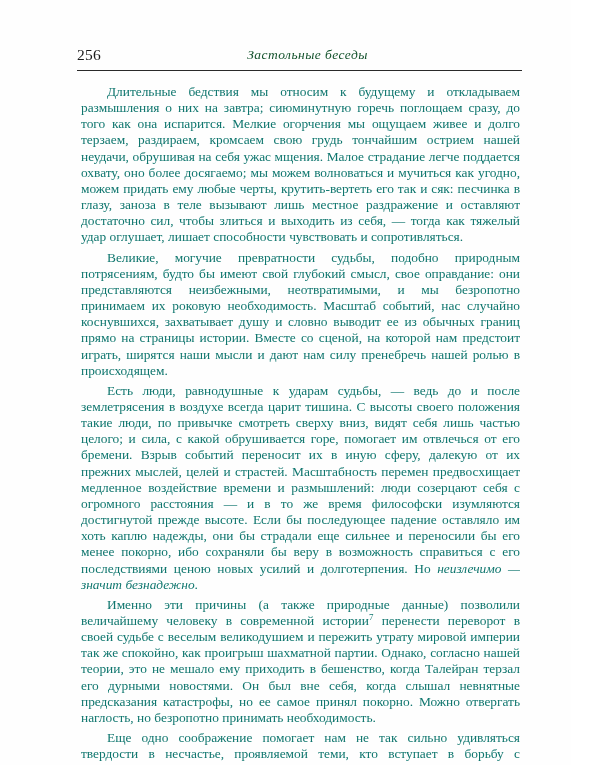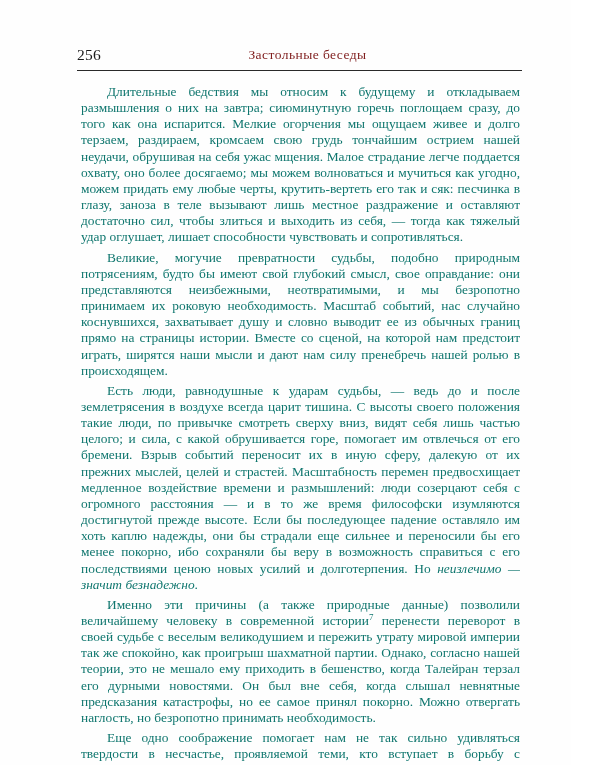--- a/index.html
+++ b/index.html
@@ -36,21 +36,22 @@
   }
   .head-title {
     position: absolute;
     left: 16px;
     right: 0;
     top: 0;
     text-align: center;
     font-size: 13.5px;
     line-height: 18px;
     letter-spacing: 0.45px;
-    color: #7f1d1d;
+    color: #14532d;
+    font-style: italic;
   }
   .head-rule {
     position: absolute;
     left: 77px;
     top: 70px;
     width: 445px;
     height: 1.4px;
     background: #2a2a2a;
   }
   .textblock {

